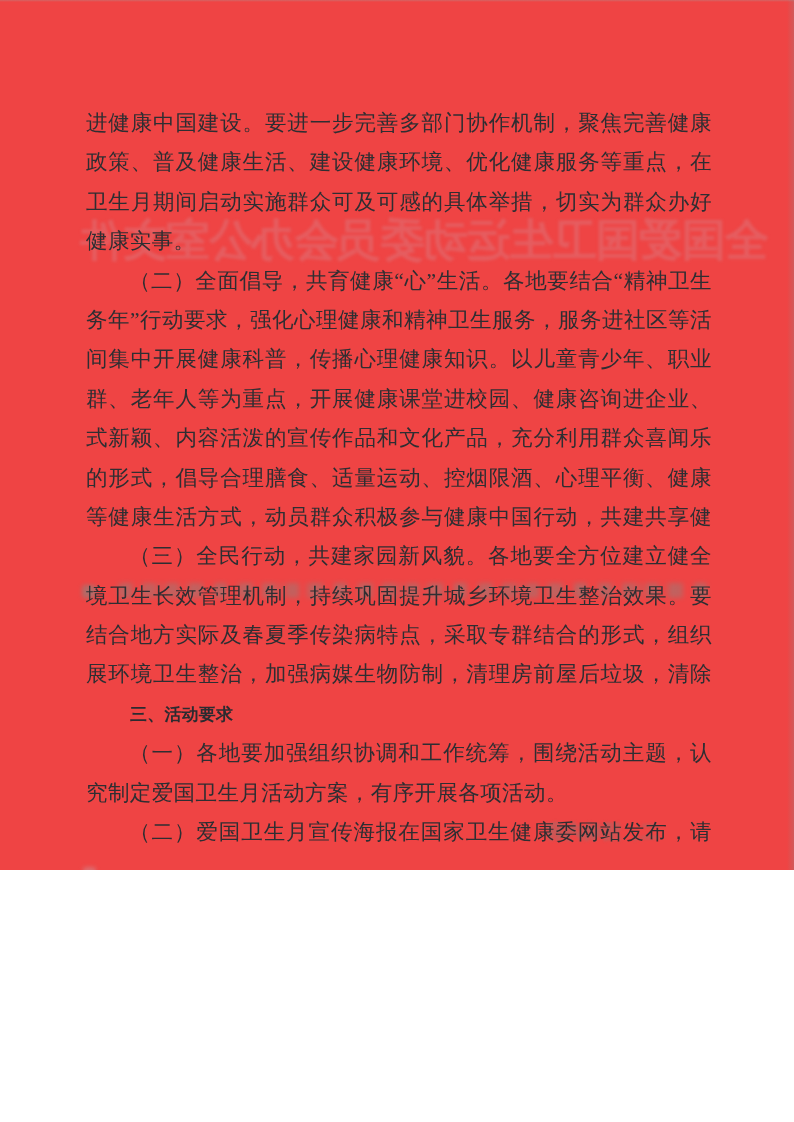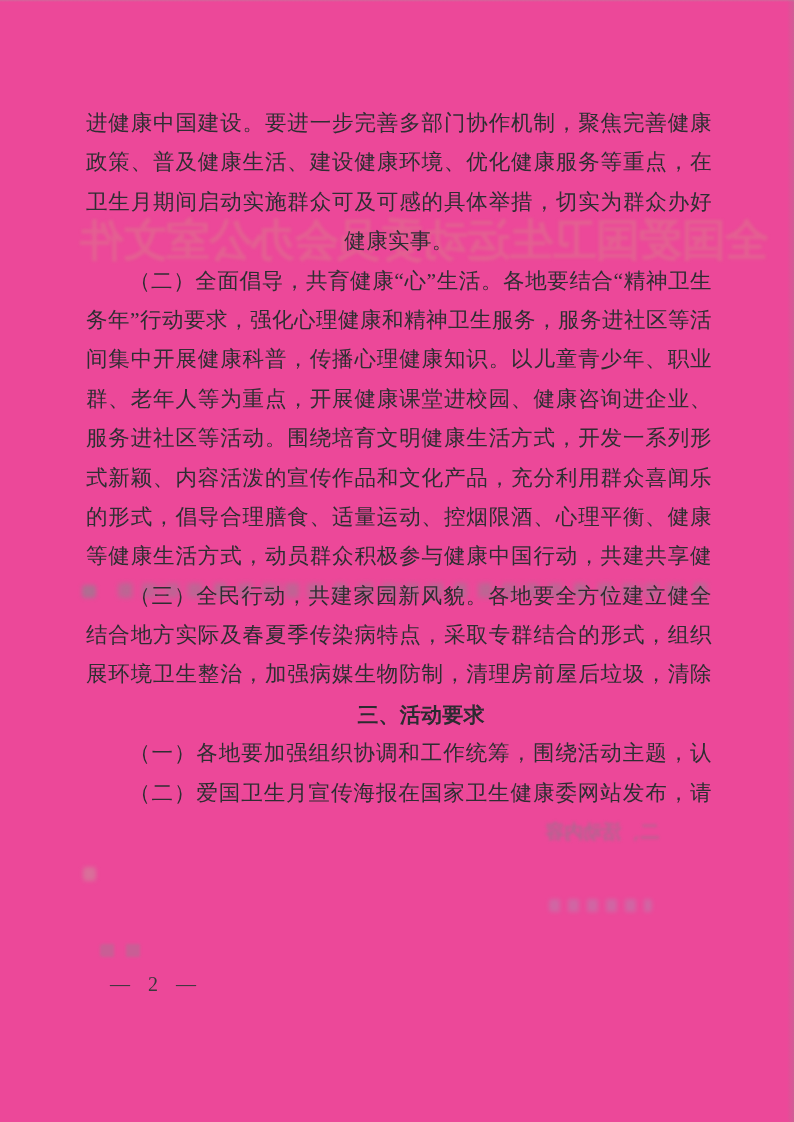--- a/index.html
+++ b/index.html
@@ -1,45 +1,45 @@
 <!DOCTYPE html>
 <html lang="zh"><head>
 <meta charset="utf-8">
 <style>
   html,body{margin:0;padding:0;background:#ffffff;}
   .page{
     position:relative;
-    width:794px;height:1122px;
-    background:#ec4899;
+    width:794px;height:870px;
+    background:#ef4444;
     overflow:hidden;
     font-family:"Liberation Serif","DejaVu Serif",serif;
   }
   
   .scan-edge-top{position:absolute;left:0;top:0;width:100%;height:2px;
     background:linear-gradient(180deg,rgba(160,160,160,.35),rgba(160,160,160,0));}
   .scan-edge-right{position:absolute;right:0;top:0;width:7px;height:100%;
     background:linear-gradient(90deg,rgba(140,140,140,0),rgba(140,140,140,.30));}
 
   
   .text-block{
     position:absolute;left:86px;top:104px;width:626px;z-index:2;
   }
   .line{
     height:39.4px;line-height:39.4px;
     font-size:21.5px;color:#2e2e32;
     overflow:hidden;white-space:nowrap;
-    text-align:center;text-justify:inter-character;
+    text-align:left;text-justify:inter-character;
     letter-spacing:0.4px;
   }
   .line.justify,.line.indent-justify{white-space:normal;text-align:justify;text-align-last:justify;}
   .line.indent-justify{text-indent:43px;}
   .line.heading{
     text-indent:44px;
     font-family:"Liberation Sans","DejaVu Sans",sans-serif;
-    font-weight:700;font-size:21px;color:#2b2b30;letter-spacing:0.2px;
+    font-weight:700;font-size:17px;color:#2b2b30;letter-spacing:0.2px;
   }
 
   .page-number{
     position:absolute;left:110px;top:973px;z-index:2;
     font-size:20px;color:#38383c;letter-spacing:3px;word-spacing:7px;
   }
 
   
   .bleed{position:absolute;z-index:1;pointer-events:none;}
   .bleed-letterhead{
@@ -100,29 +100,30 @@
 
   <main class="text-block">
       <div class="line justify">进健康中国建设。要进一步完善多部门协作机制，聚焦完善健康</div>
       <div class="line justify">政策、普及健康生活、建设健康环境、优化健康服务等重点，在爱国</div>
       <div class="line justify">卫生月期间启动实施群众可及可感的具体举措，切实为群众办好</div>
       <div class="line plain">健康实事。</div>
       <div class="line indent-justify">（二）全面倡导，共育健康“心”生活。各地要结合“精神卫生服</div>
       <div class="line justify">务年”行动要求，强化心理健康和精神卫生服务，服务进社区等活动</div>
       <div class="line justify">间集中开展健康科普，传播心理健康知识。以儿童青少年、职业人</div>
       <div class="line justify">群、老年人等为重点，开展健康课堂进校园、健康咨询进企业、健康</div>
-      <div class="line justify">服务进社区等活动。围绕培育文明健康生活方式，开发一系列形</div>
       <div class="line justify">式新颖、内容活泼的宣传作品和文化产品，充分利用群众喜闻乐见</div>
       <div class="line justify">的形式，倡导合理膳食、适量运动、控烟限酒、心理平衡、健康睡眠</div>
       <div class="line justify">等健康生活方式，动员群众积极参与健康中国行动，共建共享健康</div>
       <div class="line indent-justify">（三）全民行动，共建家园新风貌。各地要全方位建立健全环</div>
+      <div class="line justify">境卫生长效管理机制，持续巩固提升城乡环境卫生整治效果。要</div>
       <div class="line justify">结合地方实际及春夏季传染病特点，采取专群结合的形式，组织开</div>
       <div class="line justify">展环境卫生整治，加强病媒生物防制，清理房前屋后垃圾，清除蚊、</div>
       <div class="line heading">三、活动要求</div>
       <div class="line indent-justify">（一）各地要加强组织协调和工作统筹，围绕活动主题，认真研</div>
+      <div class="line plain">究制定爱国卫生月活动方案，有序开展各项活动。</div>
       <div class="line indent-justify">（二）爱国卫生月宣传海报在国家卫生健康委网站发布，请各</div>
     </main>
 
   <div class="page-number">— 2 —</div>
 
   <div class="scan-edge-top"></div>
   <div class="scan-edge-right"></div>
 </div>
 
 </body></html>

